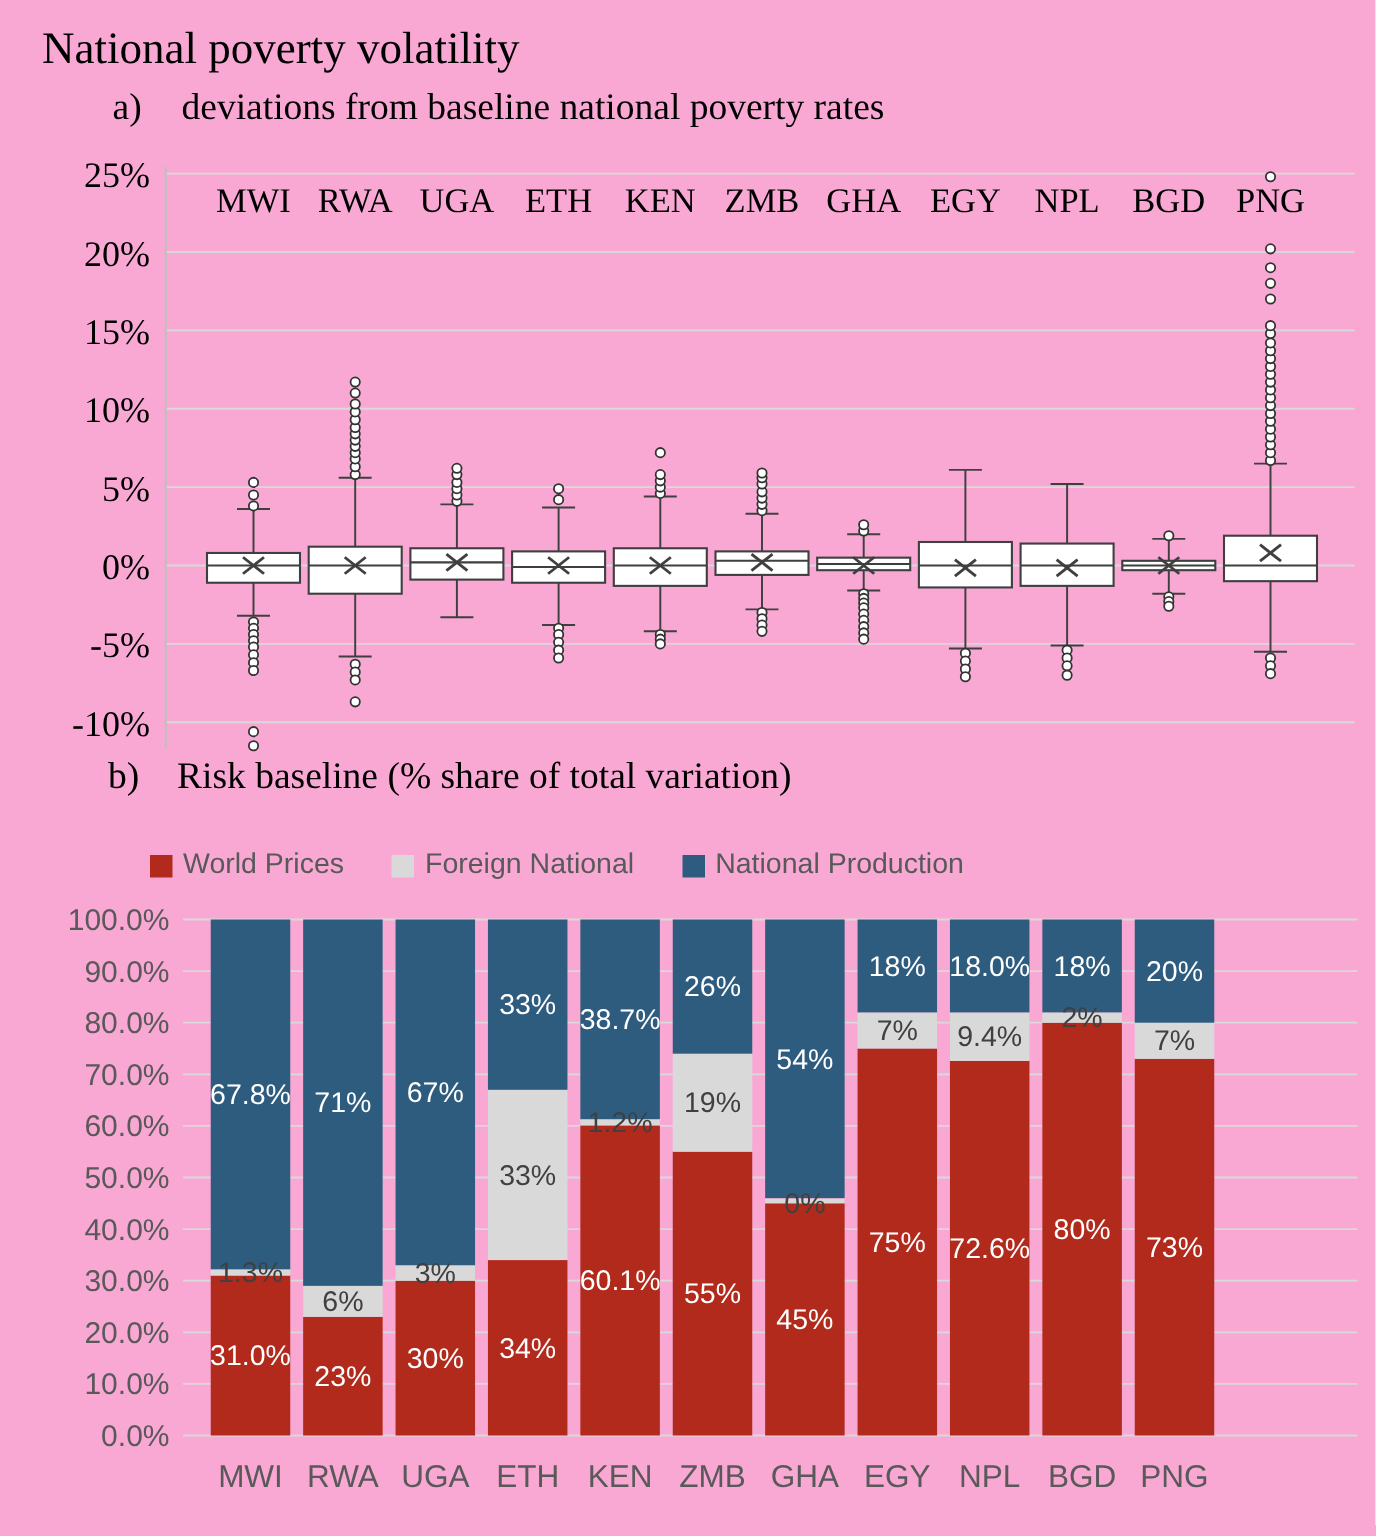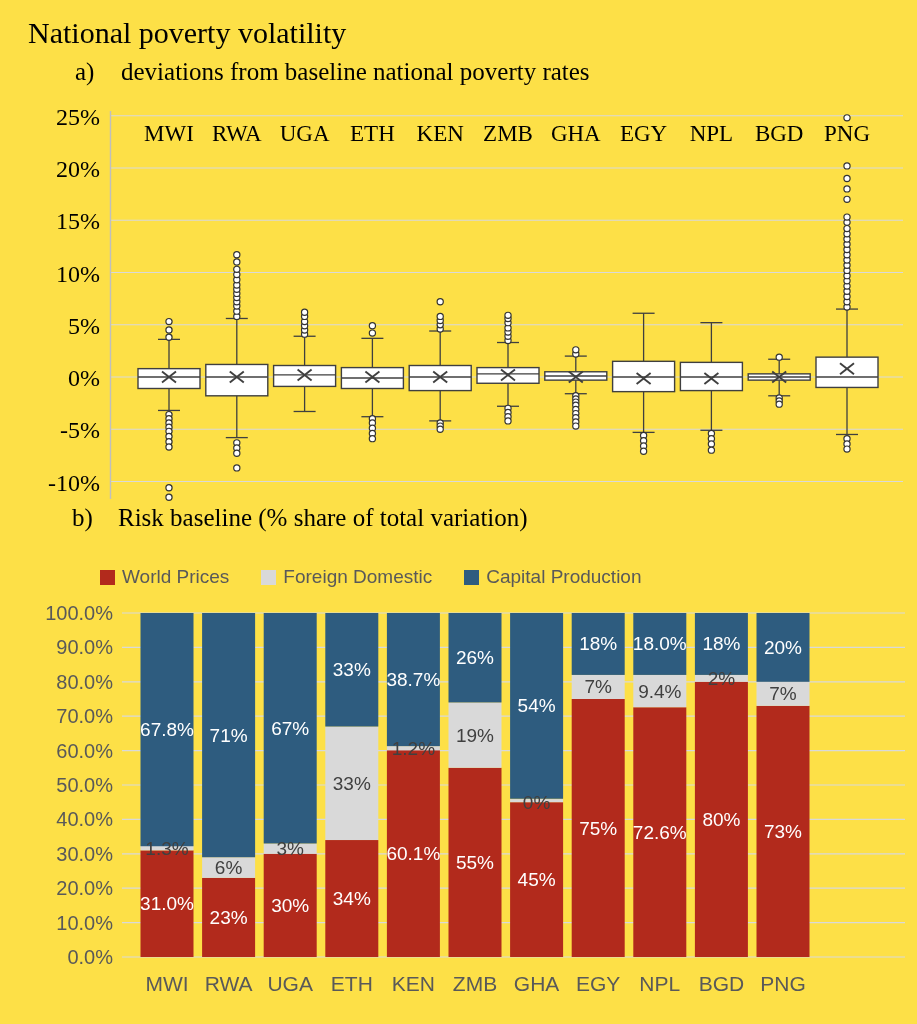--- a/index.html
+++ b/index.html
@@ -1,17 +1,17 @@
 <!DOCTYPE html>
 <html><head>
 <meta charset="utf-8">
 <style>
   html,body{margin:0;padding:0;background:#ffffff;}
   .canvas{
-    position:relative;width:917px;height:1024px;background:#fde047;overflow:hidden;
+    position:relative;width:917px;height:1024px;background:#f9a8d4;overflow:hidden;
     font-family:"Liberation Serif", serif;
   }
   .page-title{
     position:absolute;left:28px;top:16px;margin:0;
     font-size:30px;font-weight:normal;color:#000;letter-spacing:0px;
     font-family:"Liberation Serif", serif;
   }
   .panel-caption{
     position:absolute;font-size:25px;color:#000;
     font-family:"Liberation Serif", serif;white-space:nowrap;
@@ -298,25 +298,25 @@
     <span class="idx">b)</span><span class="cap-text">Risk baseline (% share of total variation)</span>
   </div>
 
   <div class="legend">
     <div class="legend-item">
       <span class="legend-swatch" style="background: rgb(178, 42, 28);"></span>
       <span>World Prices</span>
     </div>
     <div class="legend-item">
       <span class="legend-swatch" style="background: rgb(217, 217, 217);"></span>
-      <span>Foreign Domestic</span>
+      <span>Foreign National</span>
     </div>
     <div class="legend-item">
       <span class="legend-swatch" style="background: rgb(46, 92, 127);"></span>
-      <span>Capital Production</span>
+      <span>National Production</span>
     </div>
   </div>
 
   <svg id="chart-b" width="917" height="424">
       <line x1="122" y1="13" x2="905" y2="13" stroke="#D9D9D9" stroke-width="1.2"></line>
       <line x1="122" y1="47.39999999999998" x2="905" y2="47.39999999999998" stroke="#D9D9D9" stroke-width="1.2"></line>
       <line x1="122" y1="81.80000000000001" x2="905" y2="81.80000000000001" stroke="#D9D9D9" stroke-width="1.2"></line>
       <line x1="122" y1="116.20000000000002" x2="905" y2="116.20000000000002" stroke="#D9D9D9" stroke-width="1.2"></line>
       <line x1="122" y1="150.6" x2="905" y2="150.6" stroke="#D9D9D9" stroke-width="1.2"></line>
       <line x1="122" y1="185" x2="905" y2="185" stroke="#D9D9D9" stroke-width="1.2"></line>

